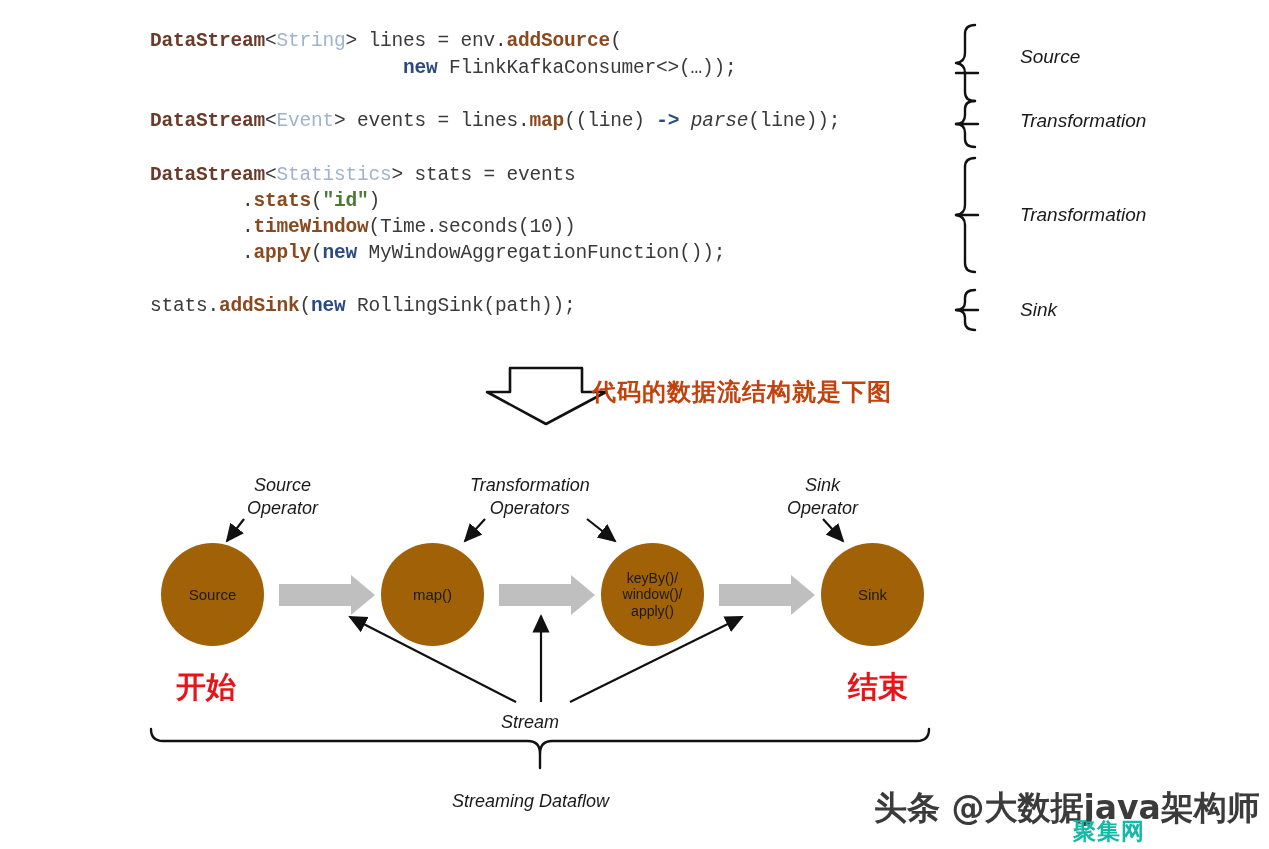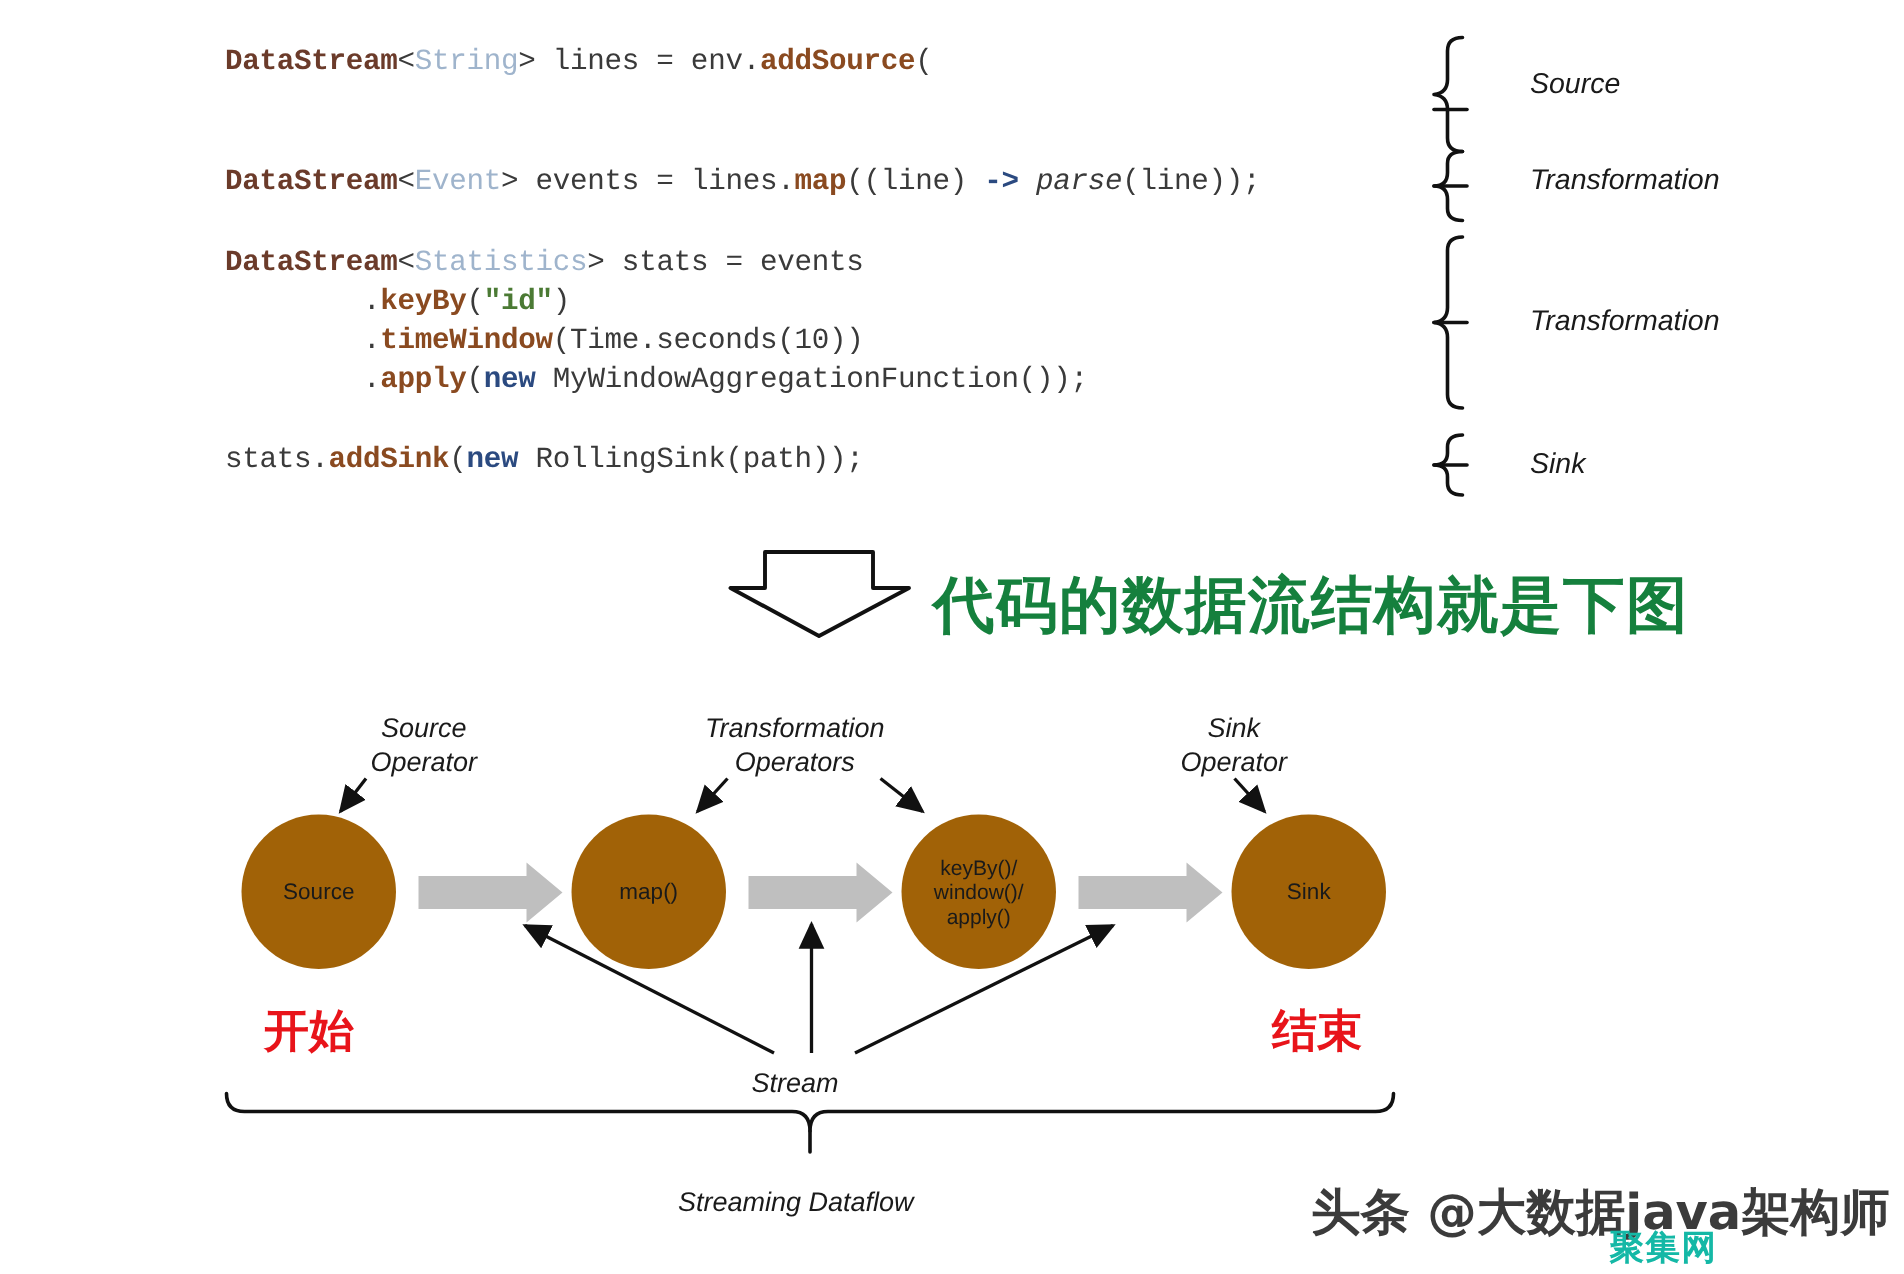--- a/index.html
+++ b/index.html
@@ -47,25 +47,25 @@
     color:#1a1a1a;
     white-space:nowrap;
   }
   #label-source{left:1020px;top:46px;}
   #label-trans-1{left:1020px;top:110px;}
   #label-trans-2{left:1020px;top:204px;}
   #label-sink{left:1020px;top:299px;}
 
   
   #chinese-caption{
-    position:absolute;left:622px;top:376px;
-    font-family:"DejaVu Sans", sans-serif;
-    font-weight:bold;
-    font-size:41px;
-    color:#15803d;
+    position:absolute;left:592px;top:376px;
+    font-family:"DejaVu Sans", sans-serif;
+    font-weight:bold;
+    font-size:24px;
+    color:#c2410c;
     letter-spacing:1px;
     white-space:nowrap;
   }
 
   
   .node{
     position:absolute;
     border-radius:50%;
     background:#a16207;
     display:flex;align-items:center;justify-content:center;
@@ -139,23 +139,24 @@
   }
 
   svg.overlay{position:absolute;left:0;top:0;width:1269px;height:849px;pointer-events:none;}
 </style>
 </head>
 <body>
 
 <div id="stage">
 
   <div class="code" id="code-line-1"><span class="k-type">DataStream</span><span class="k-plain">&lt;</span><span class="k-generic">String</span><span class="k-plain">&gt; lines = env.</span><span class="k-method">addSource</span><span class="k-plain">(</span></div>
+  <div class="code" id="code-line-1b"><span class="k-plain">                      </span><span class="k-new">new</span><span class="k-plain"> FlinkKafkaConsumer&lt;&gt;(…));</span></div>
   <div class="code" id="code-line-2"><span class="k-type">DataStream</span><span class="k-plain">&lt;</span><span class="k-generic">Event</span><span class="k-plain">&gt; events = lines.</span><span class="k-method">map</span><span class="k-plain">((line) </span><span class="k-new">-&gt;</span><span class="k-plain"> </span><span class="k-ital">parse</span><span class="k-plain">(line));</span></div>
   <div class="code" id="code-line-3"><span class="k-type">DataStream</span><span class="k-plain">&lt;</span><span class="k-generic">Statistics</span><span class="k-plain">&gt; stats = events</span></div>
-  <div class="code" id="code-line-3b"><span class="k-plain">        .</span><span class="k-method">keyBy</span><span class="k-plain">(</span><span class="k-str">"id"</span><span class="k-plain">)</span></div>
+  <div class="code" id="code-line-3b"><span class="k-plain">        .</span><span class="k-method">stats</span><span class="k-plain">(</span><span class="k-str">"id"</span><span class="k-plain">)</span></div>
   <div class="code" id="code-line-3c"><span class="k-plain">        .</span><span class="k-method">timeWindow</span><span class="k-plain">(Time.seconds(10))</span></div>
   <div class="code" id="code-line-3d"><span class="k-plain">        .</span><span class="k-method">apply</span><span class="k-plain">(</span><span class="k-new">new</span><span class="k-plain"> MyWindowAggregationFunction());</span></div>
   <div class="code" id="code-line-4"><span class="k-plain">stats.</span><span class="k-method">addSink</span><span class="k-plain">(</span><span class="k-new">new</span><span class="k-plain"> RollingSink(path));</span></div>
 
   <svg class="overlay" id="brace-layer">
     <g fill="none" stroke="#111111" stroke-width="2.4" stroke-linecap="round" stroke-linejoin="round">
 
       <path d="M975,25 q-10,0 -10,9 v19 q0,9 -9,10 q9,1 9,10 v19 q0,9 10,9"></path>
       <path d="M956,73 h22"></path>
 

